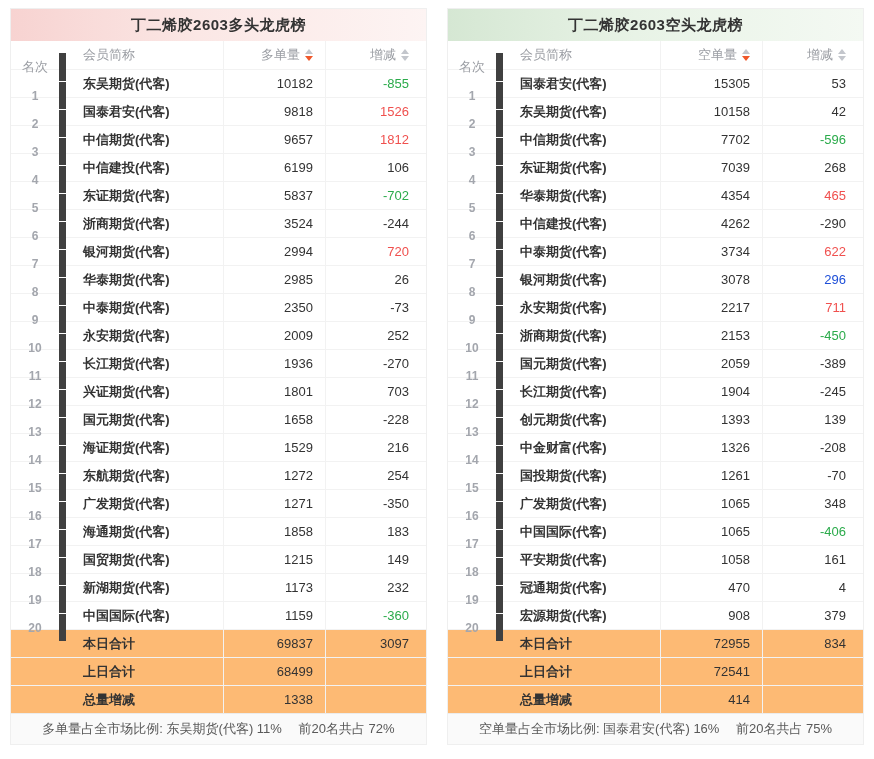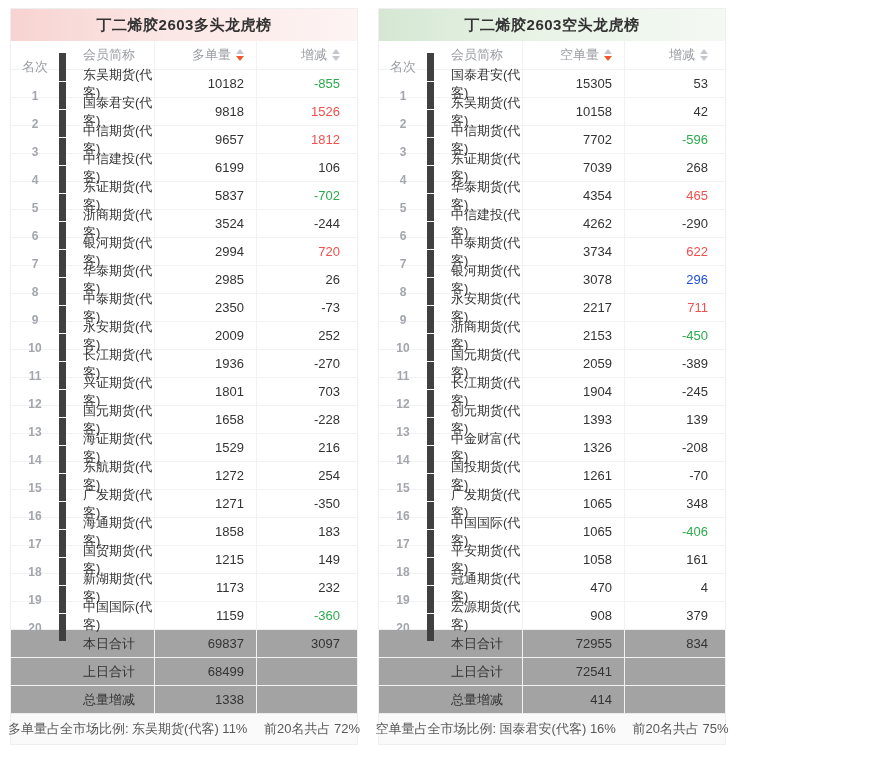--- a/index.html
+++ b/index.html
@@ -1,35 +1,35 @@
 <!DOCTYPE html>
 <html><head>
 <meta charset="utf-8">
 <style>
   * { margin:0; padding:0; box-sizing:border-box; }
   html,body { width:874px; height:759px; background:#ffffff; overflow:hidden;
     font-family:"Liberation Sans","DejaVu Sans",sans-serif; }
   .page { display:flex; gap:20px; padding:8px 10px 0 10px; }
-  .card { width:348px; border:1px solid #efefef; background:#fff; }
+  .card { width:417px; border:1px solid #efefef; background:#fff; }
   .title { height:32px; line-height:32px; text-align:center; font-weight:bold;
     font-size:15px; color:#333; letter-spacing:0.5px; }
   .theme-long  { background:linear-gradient(90deg,#f7d3d1 0%,#fbe7e5 45%,#fdf4f3 100%); }
   .theme-short { background:linear-gradient(90deg,#d5e7d3 0%,#e8f3e6 45%,#f4f9f3 100%); }
   .row { display:flex; height:28px; align-items:center; font-size:13px; color:#333;
     border-top:1px solid #f2f2f2; background:#fff; }
   .cell { height:100%; display:flex; align-items:center; }
   .c-rank   { width:55px; justify-content:center; border-right:7px solid #404040;
               color:#a3a6ad; font-weight:bold; font-size:12px;margin-top:24px; }
-  .c-member { flex:1; padding-left:17px; border-right:1px solid #f2f2f2; }
+  .c-member { flex:1; padding-left:17px; border-right:1px solid #f2f2f2;font-weight:bold; }
   .c-volume { width:102px; justify-content:flex-end; padding-right:12px;
               border-right:1px solid #f2f2f2; }
   .c-change { width:100px; justify-content:flex-end; padding-right:17px; }
   .header-row .cell { color:#9a9da3; font-weight:normal; font-size:13px; }
   .header-row .c-rank { color:#9a9da3; }
-  .total-row { background:#a3a3a3; }
+  .total-row { background:#fdba74; }
   .total-row .c-rank { border-right-color:transparent; }
   .footnote { height:31px; display:flex; align-items:center; justify-content:center;
     font-size:13px; color:#595959; background:#fafafa; border-top:1px solid #ececec;
     white-space:pre; }
   .carets { display:inline-flex; flex-direction:column; gap:2px; margin-left:5px; }
   .caret-up   { width:0; height:0; border-left:4px solid transparent;
     border-right:4px solid transparent; border-bottom:5px solid #c3c6cc; }
   .caret-down { width:0; height:0; border-left:4px solid transparent;
     border-right:4px solid transparent; border-top:5px solid #c3c6cc; }
   .caret-down.active { border-top-color:#f0582b; }

